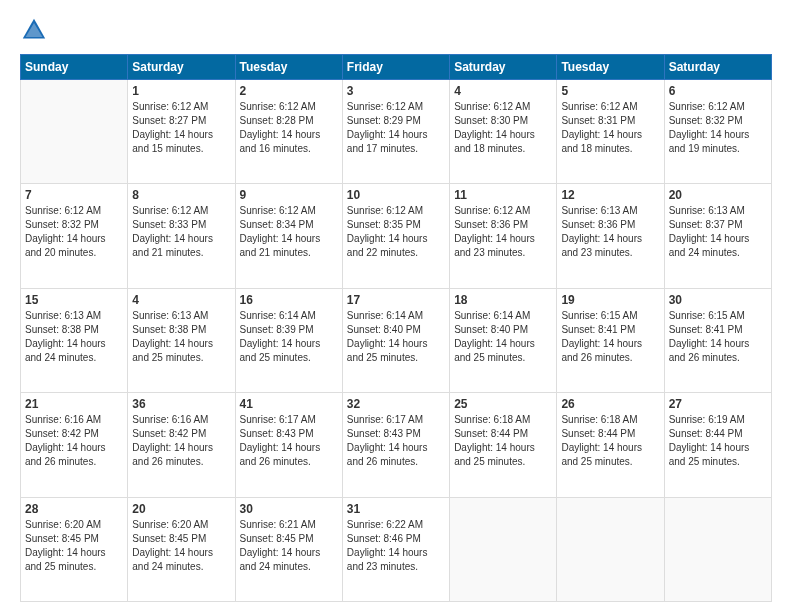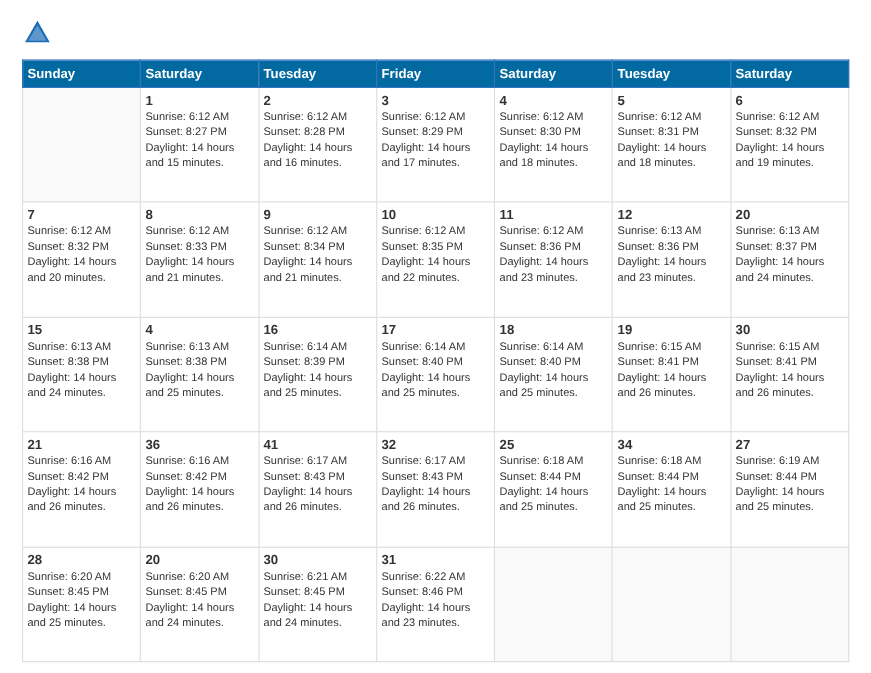--- a/index.html
+++ b/index.html
@@ -238,21 +238,21 @@
           </td>
           <td>
             <span class="day-num">32</span>
             <div class="day-info">Sunrise: 6:17 AM<br>Sunset: 8:43 PM<br>Daylight: 14 hours and 26 minutes.</div>
           </td>
           <td>
             <span class="day-num">25</span>
             <div class="day-info">Sunrise: 6:18 AM<br>Sunset: 8:44 PM<br>Daylight: 14 hours and 25 minutes.</div>
           </td>
           <td>
-            <span class="day-num">34</span>
+            <span class="day-num">26</span>
             <div class="day-info">Sunrise: 6:18 AM<br>Sunset: 8:44 PM<br>Daylight: 14 hours and 25 minutes.</div>
           </td>
           <td>
             <span class="day-num">27</span>
             <div class="day-info">Sunrise: 6:19 AM<br>Sunset: 8:44 PM<br>Daylight: 14 hours and 25 minutes.</div>
           </td>
         </tr>
         <tr>
           <td>
             <span class="day-num">28</span>

